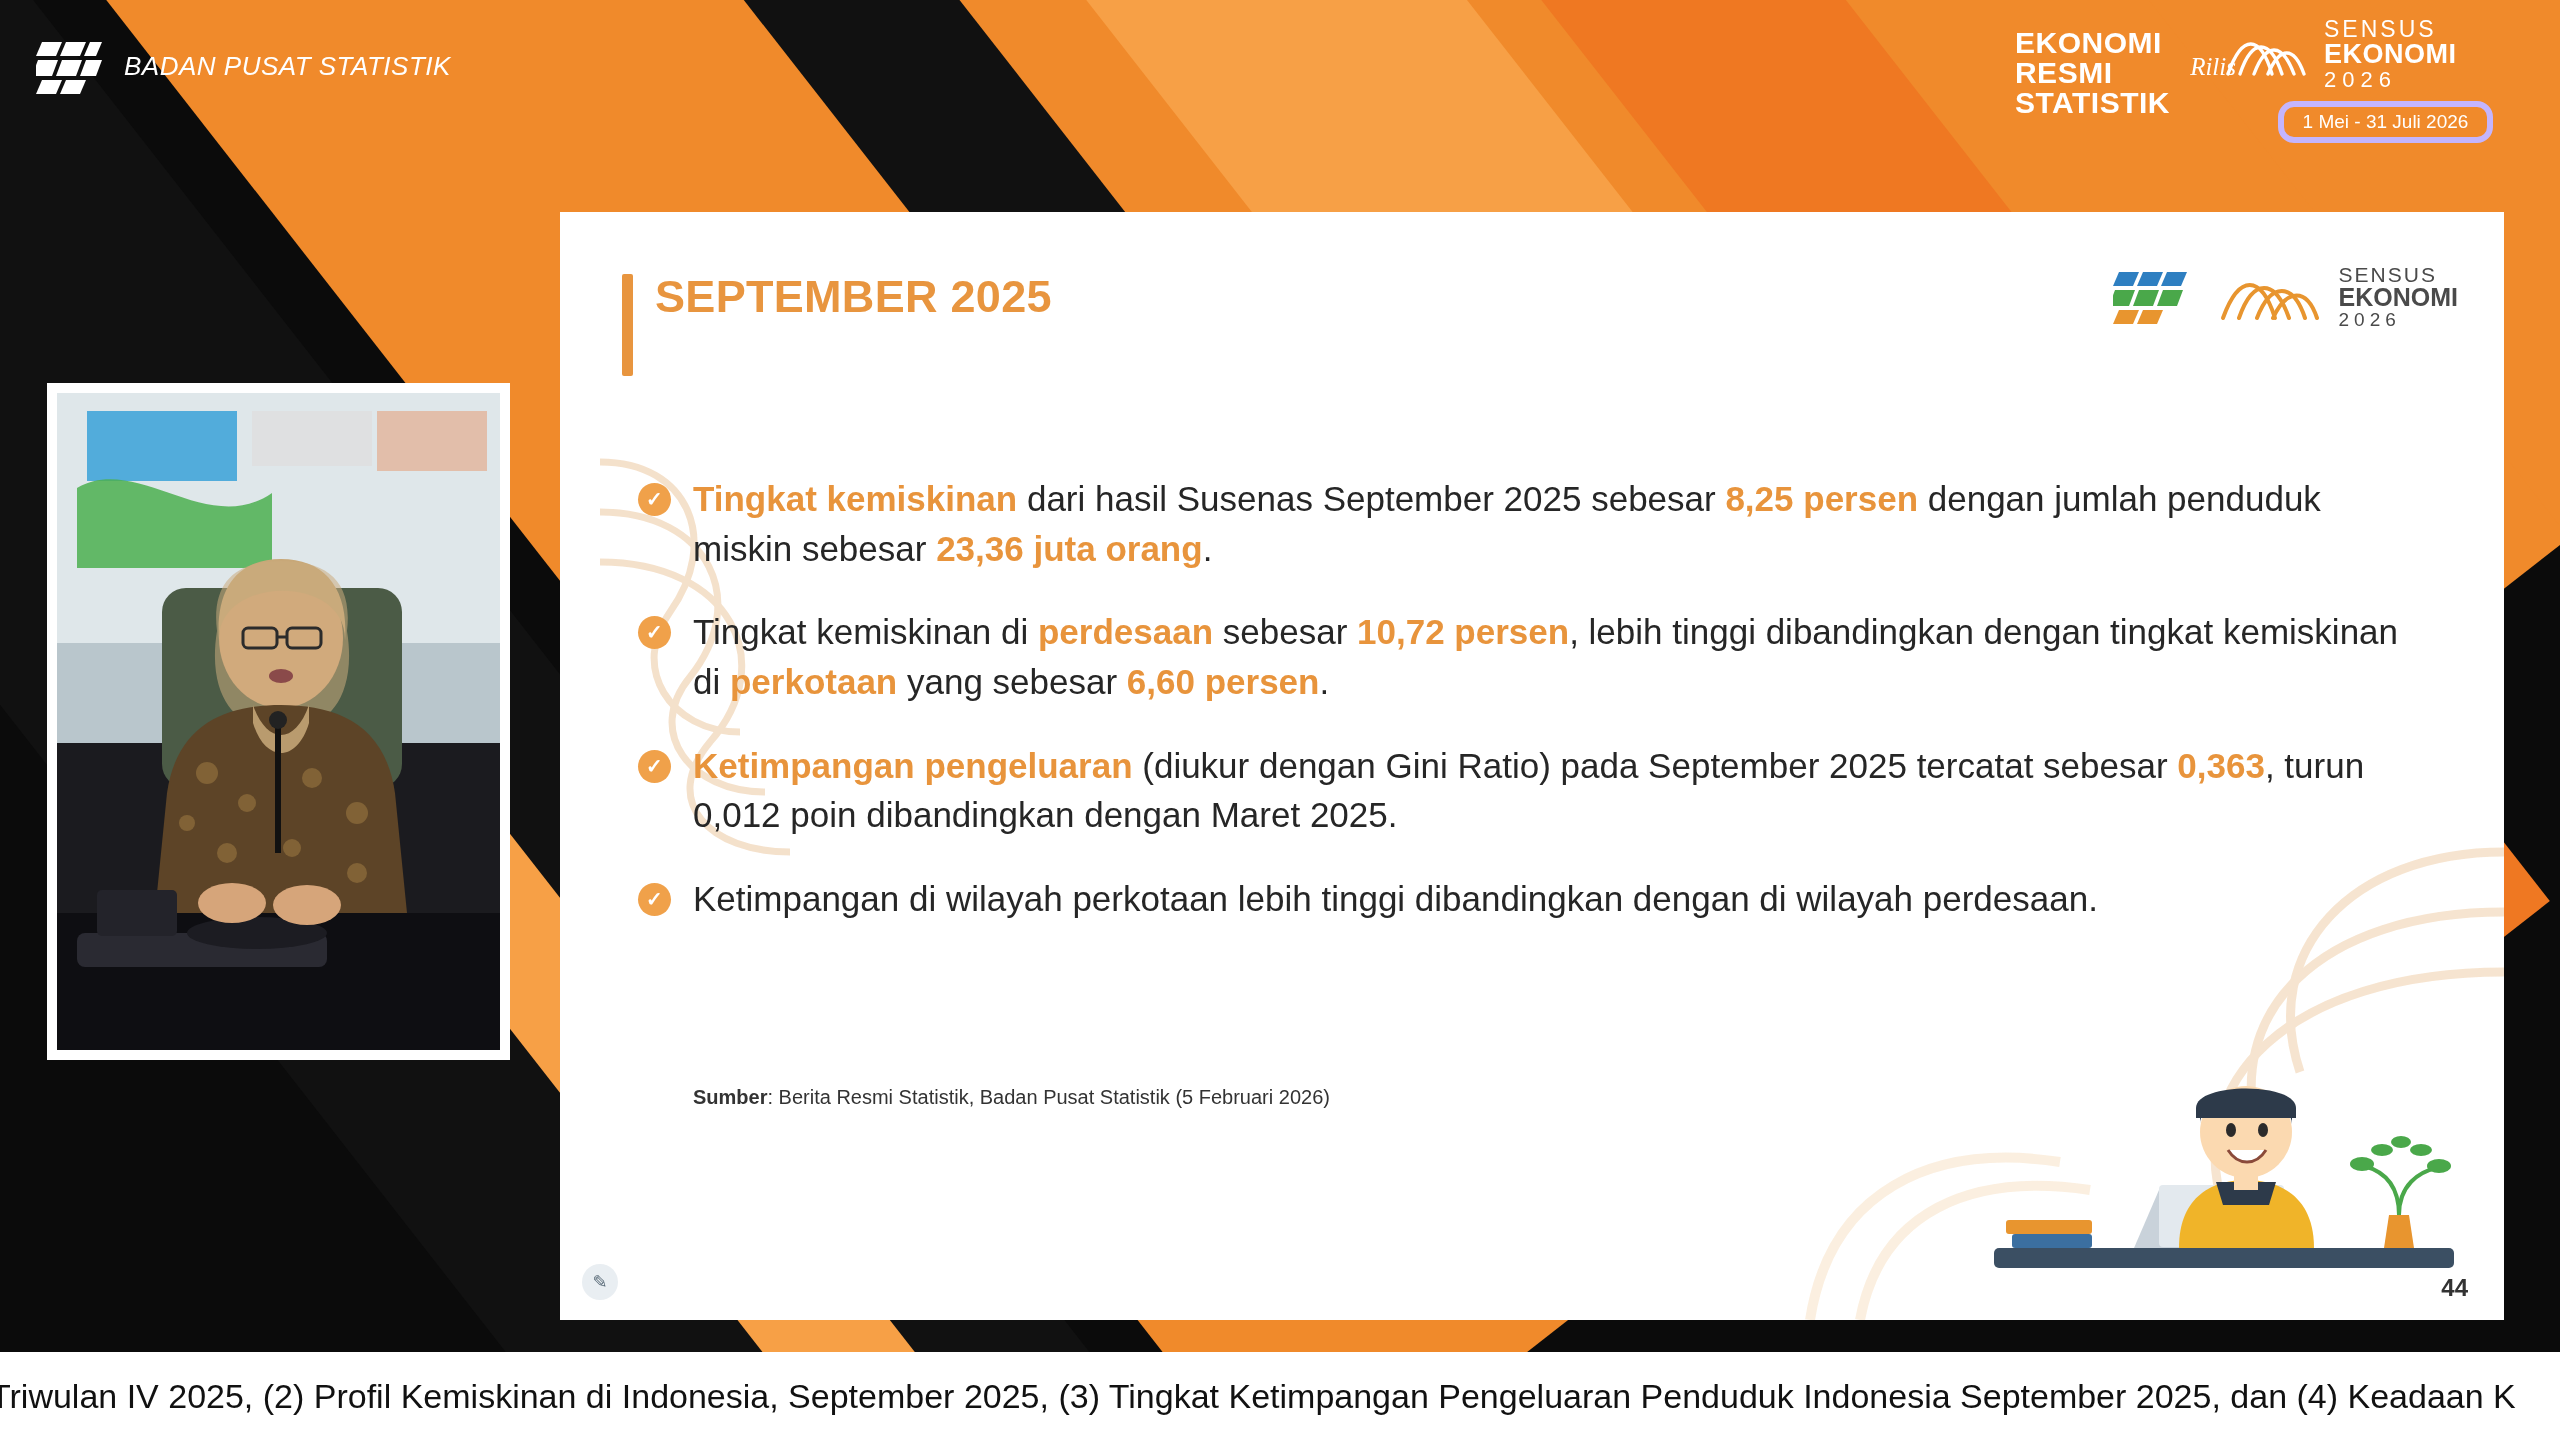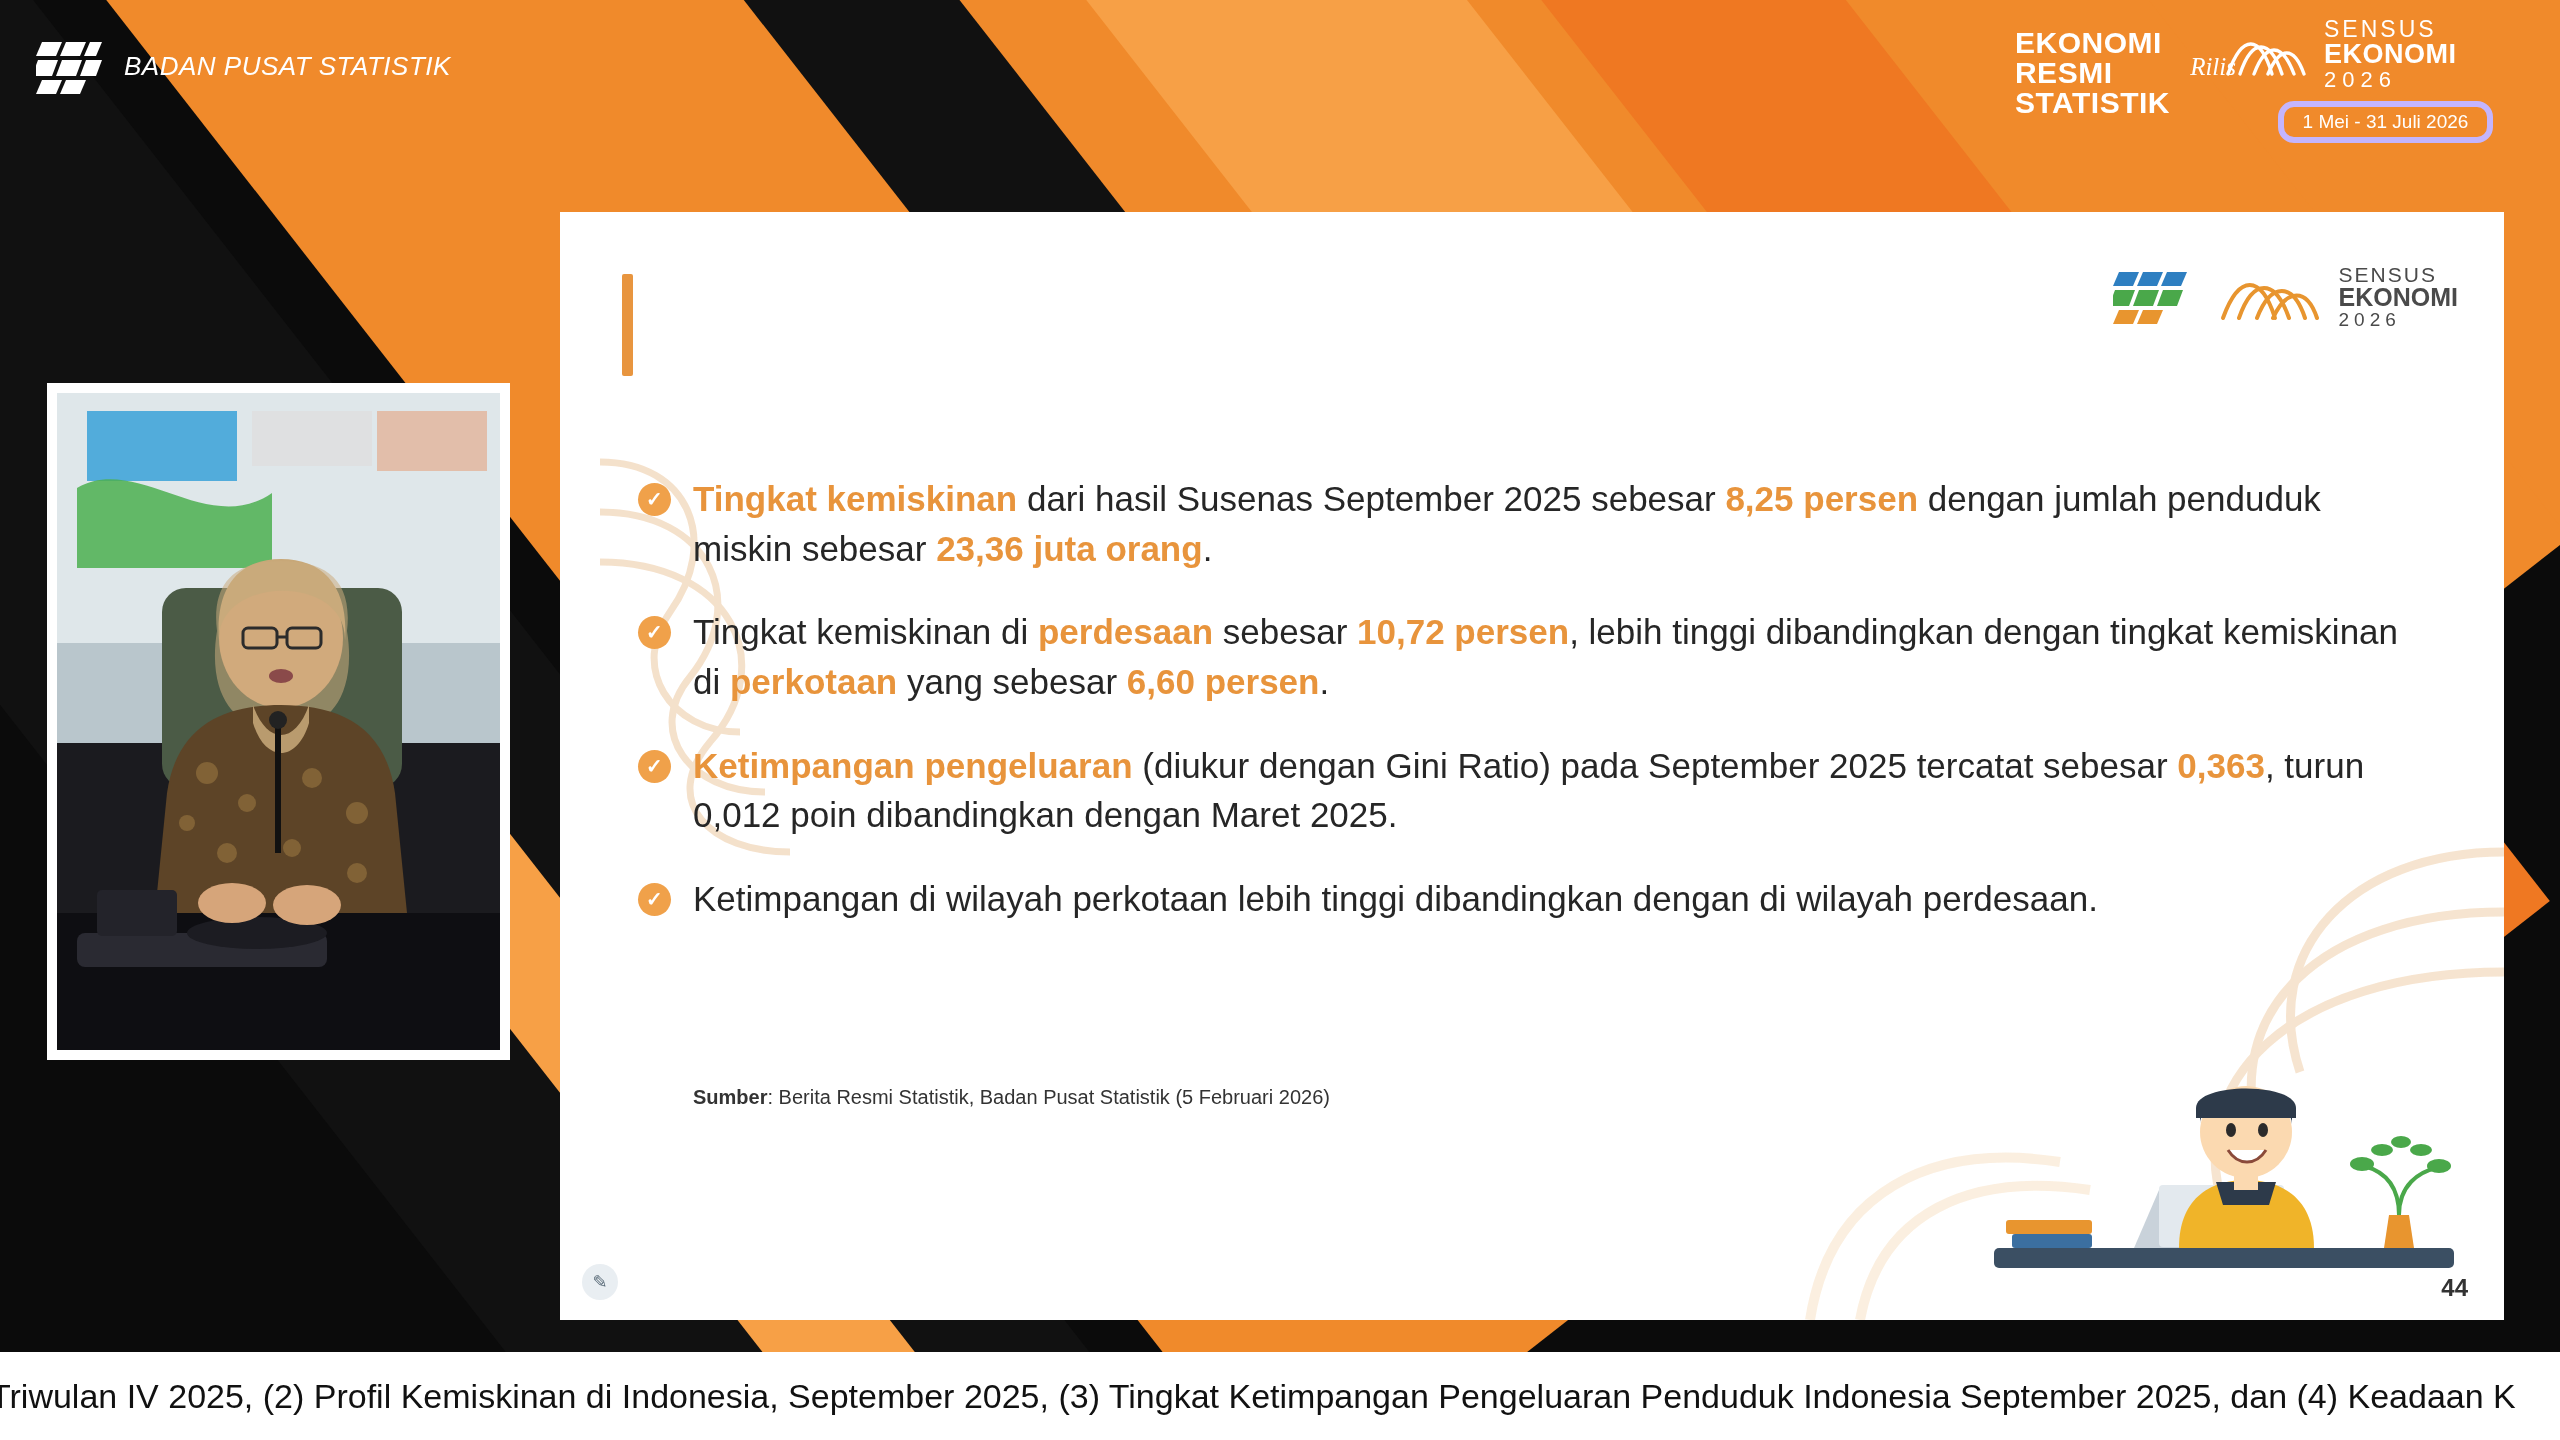--- a/index.html
+++ b/index.html
@@ -240,20 +240,21 @@
         <g fill="none" stroke="#fbeedd" stroke-width="10" opacity="0.9">
           <path d="M1250 1108 C 1270 980, 1370 930, 1500 950"></path>
           <path d="M1300 1108 C 1320 1000, 1410 960, 1530 978"></path>
         </g>
       </svg>
     </div>
 
     <div class="title-wrap">
       <div class="title-bar"></div>
       <div>
+        <div class="t2">SEPTEMBER 2025</div>
       </div>
     </div>
 
     <div class="slide-logos">
       <div>
         <svg width="88" height="62" viewBox="0 0 88 62">
           <g>
             <path d="M6 6 L26 6 L20 20 L0 20 Z" fill="#2e7fc1"></path>
             <path d="M30 6 L50 6 L44 20 L24 20 Z" fill="#2e7fc1"></path>
             <path d="M54 6 L74 6 L68 20 L48 20 Z" fill="#2e7fc1"></path>

